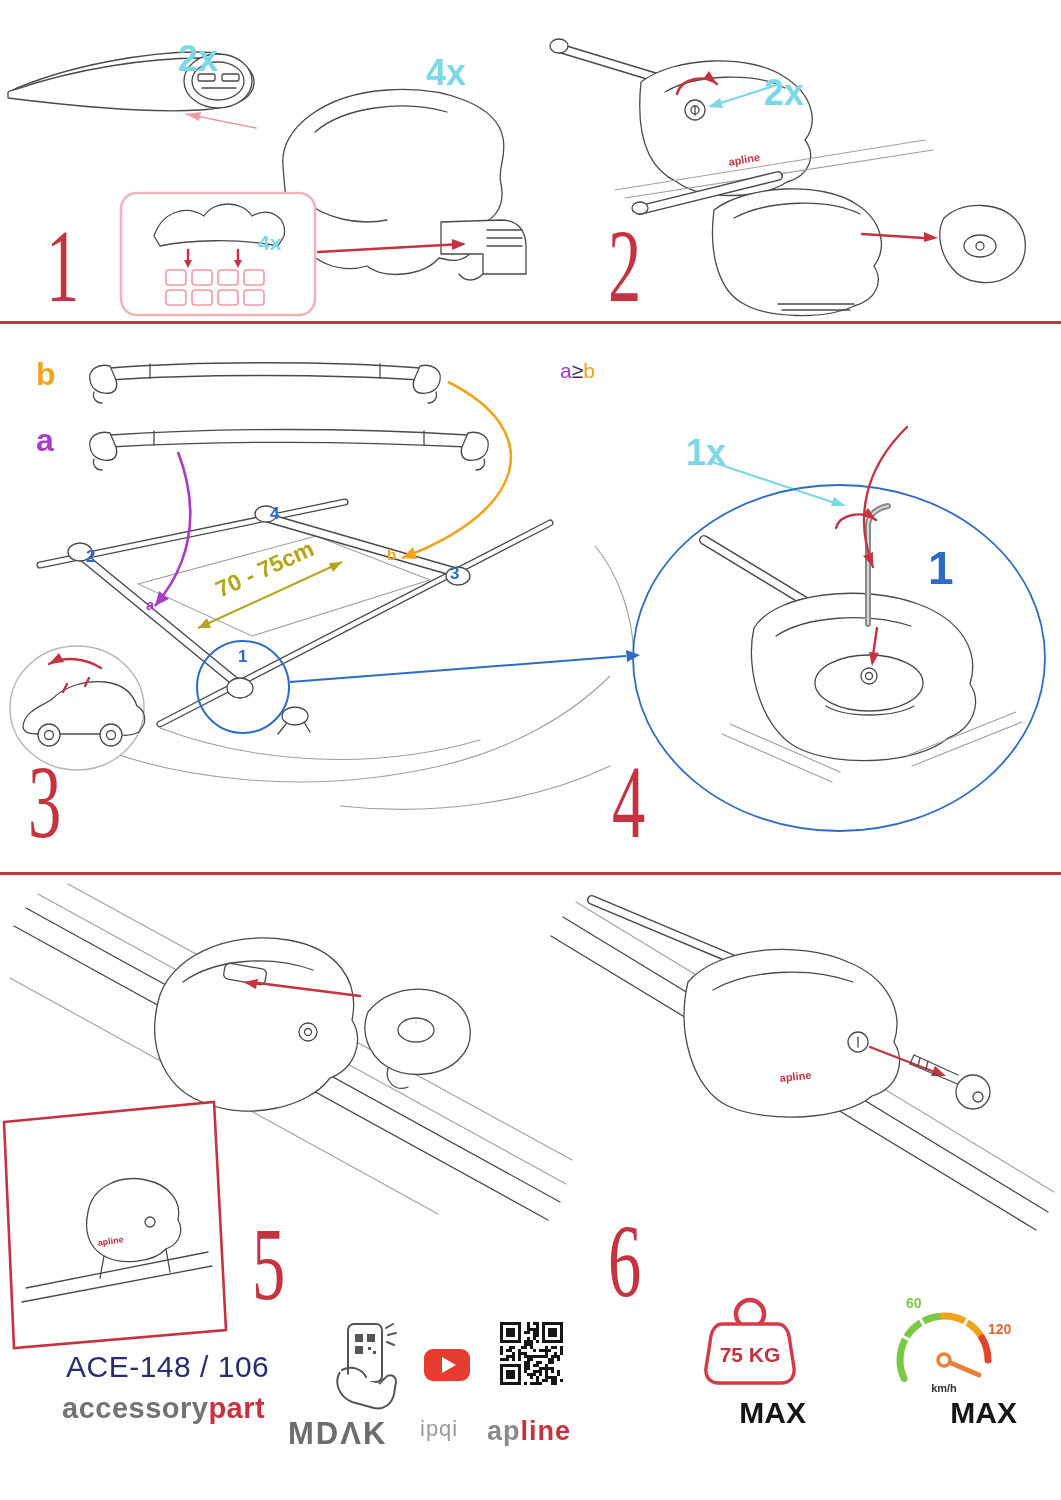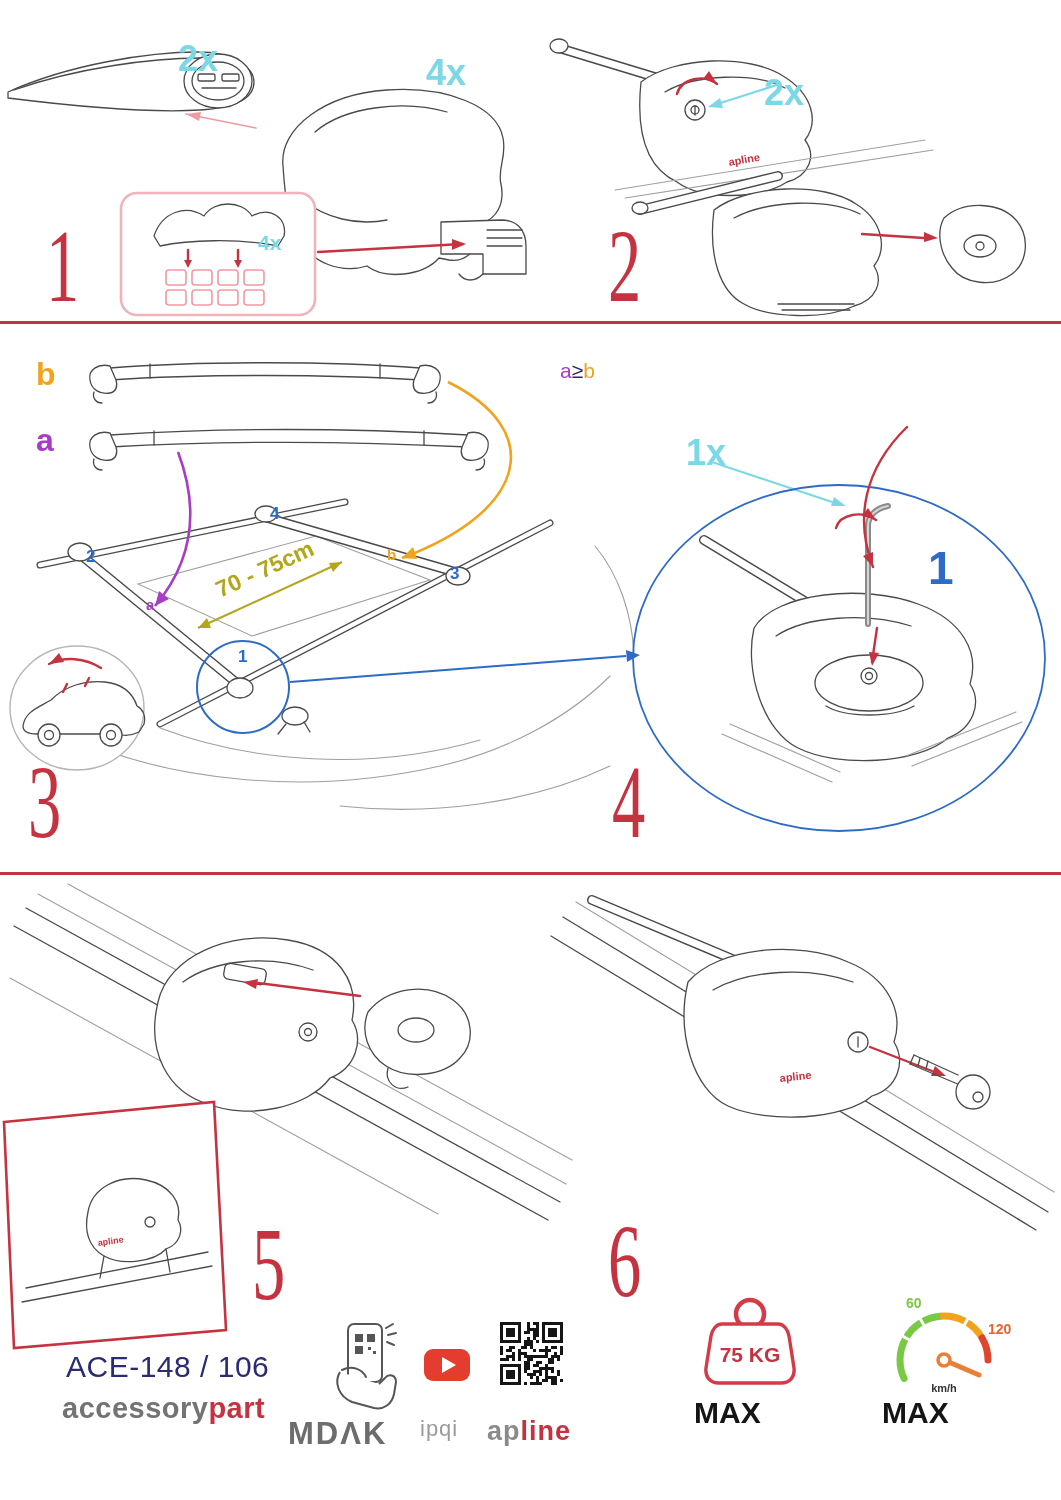--- a/index.html
+++ b/index.html
@@ -34,21 +34,21 @@
   .dist{fill:#b3a51c;font-size:23px;font-weight:700}
   .insetqty{fill:#7cd7e6;font-size:21px;font-weight:700}
   .brand{fill:#c53340;font-size:11px;font-weight:700}
   .model{position:absolute;font-size:30px;color:#2b2b72;letter-spacing:.5px;font-weight:400}
   .brandline{position:absolute;font-size:29px;font-weight:700;letter-spacing:.5px}
   .bgray{color:#737373}.bred{color:#c53340}
   .partner{position:absolute;font-size:31px;font-weight:700;letter-spacing:2px;color:#6d6d6d}
   .partner2{position:absolute;font-size:22px;font-weight:500;color:#9a9a9a;letter-spacing:1px}
   .partner3{position:absolute;font-size:27px;font-weight:700;letter-spacing:1px}
   .p3gray{color:#8a8a8a}
-  .maxlabel{position:absolute;font-size:30px;font-weight:700;color:#151515;text-align:left}
+  .maxlabel{position:absolute;font-size:30px;font-weight:700;color:#151515;text-align:right}
   .wkg{fill:#c53340;font-size:21px;font-weight:700;text-anchor:middle}
   .g60{fill:#7ac943;font-size:14px;font-weight:700}
   .g120{fill:#e8632e;font-size:14px;font-weight:700}
   .gkmh{fill:#333;font-size:11px;font-weight:700;text-anchor:middle}
 </style>
 </head>
 <body>
 
 <div class="page">
 

